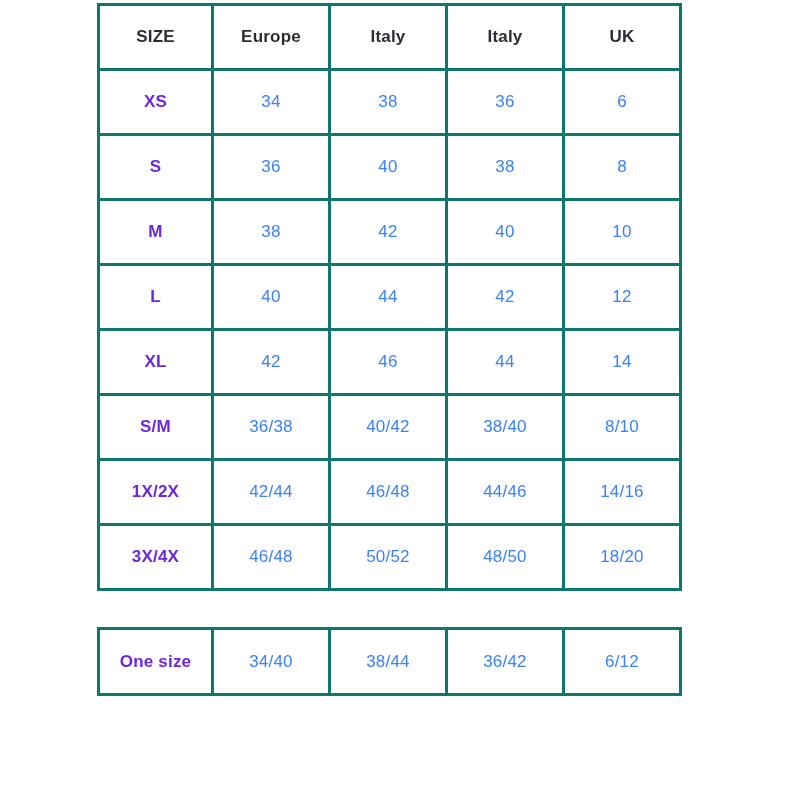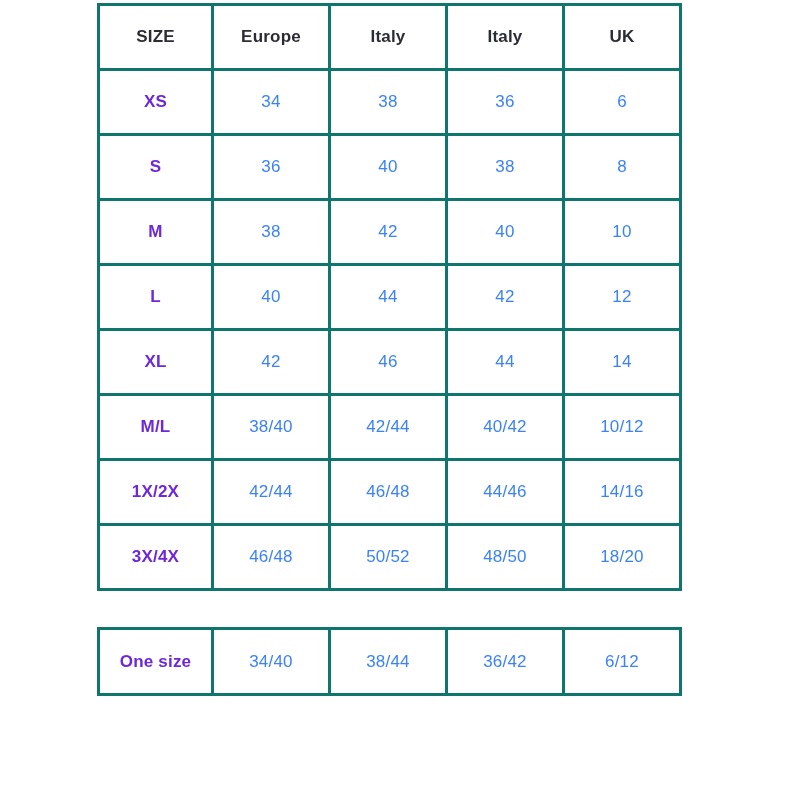--- a/index.html
+++ b/index.html
@@ -103,25 +103,25 @@
           <td>12</td>
         </tr>
         <tr>
           <td class="size-cell">XL</td>
           <td>42</td>
           <td>46</td>
           <td>44</td>
           <td>14</td>
         </tr>
         <tr>
-          <td class="size-cell">M/L</td>
+          <td class="size-cell">S/M</td>
+          <td>36/38</td>
+          <td>40/42</td>
           <td>38/40</td>
-          <td>42/44</td>
-          <td>40/42</td>
-          <td>10/12</td>
+          <td>8/10</td>
         </tr>
         <tr>
           <td class="size-cell">1X/2X</td>
           <td>42/44</td>
           <td>46/48</td>
           <td>44/46</td>
           <td>14/16</td>
         </tr>
         <tr>
           <td class="size-cell">3X/4X</td>

